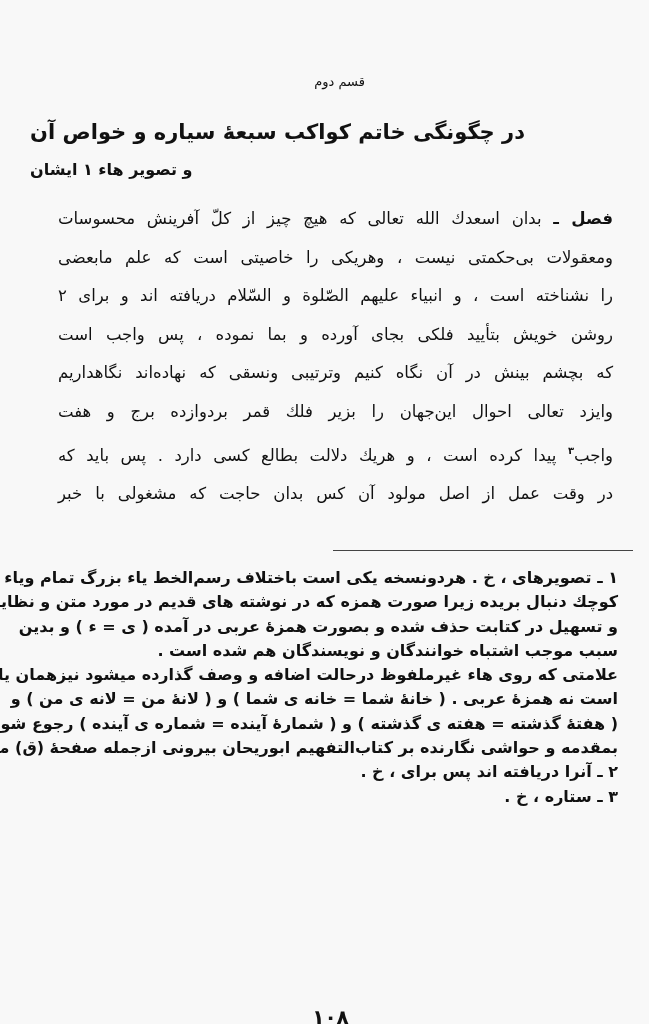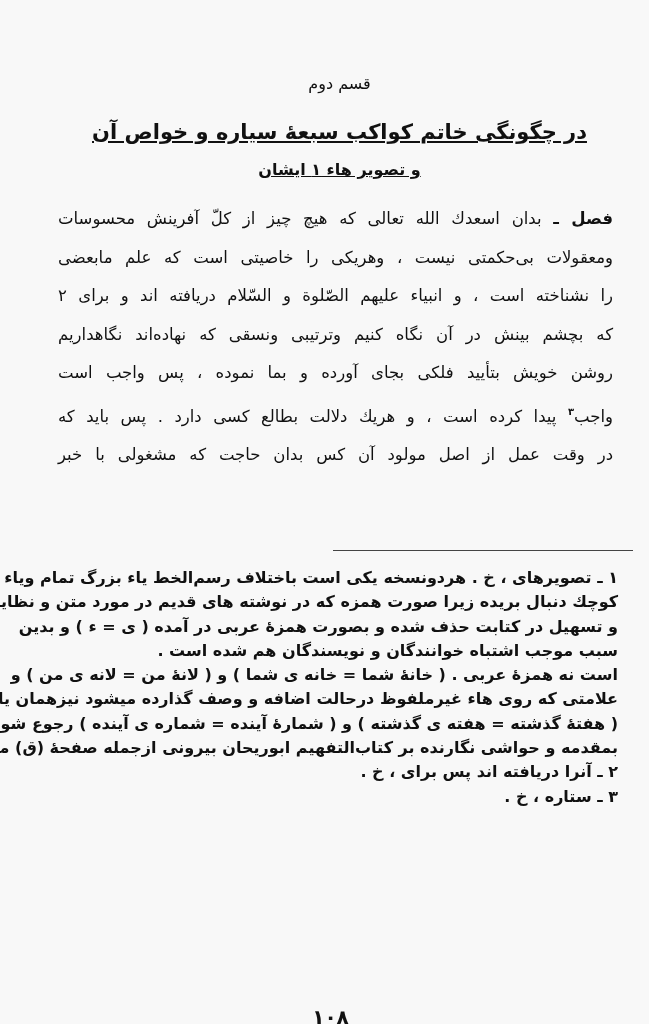--- a/index.html
+++ b/index.html
@@ -19,33 +19,32 @@
       position: absolute;
       left: 0; top: 0;
       width: 649px; height: 1024px;
       background: #f8f8f8;
     }
     .rtl { direction: rtl; unicode-bidi: embed; }
     .section-label {
       position: absolute;
       top: 74px; left: 0; width: 649px;
       text-align: center;
-      font-size: 16px;
+      font-size: 13px;
       padding-left: 30px;
       box-sizing: border-box;
     }
     .title-line {
       position: absolute;
       left: 0; width: 649px;
-      text-align: center;
+      text-align: left;
       font-weight: bold;
       font-size: 20px;
       padding-left: 30px;
       box-sizing: border-box;
-      text-decoration: underline;
     }
     .title-1 { top: 120px; font-size: 21px; }
     .title-2 { top: 160px; font-size: 16px; }
     .body-text {
       position: absolute;
       left: 58px; width: 555px;
       top: 200px;
       font-size: 16.5px;
       line-height: 38.6px;
       text-align: justify;
@@ -100,35 +99,36 @@
 
   <div class="section-label rtl">قسم دوم</div>
 
   <div class="title-line title-1 rtl">در چگونگی خاتم کواکب سبعهٔ سیاره و خواص آن</div>
   <div class="title-line title-2 rtl">و تصویر هاء ۱ ایشان</div>
 
   <div class="body-text rtl">
     <span class="line"><span class="lead">فصل ـ</span> <span>بدان اسعدك الله تعالی که هیچ چیز از كلّ آفرینش محسوسات</span></span>
     <span class="line">ومعقولات بی‌حکمتی نیست ، وهریکی را خاصیتی است که علم مابعضی</span>
     <span class="line">را نشناخته است ، و انبیاء علیهم الصّلوة و السّلام دریافته اند و برای ۲</span>
+    <span class="line">روشن خویش بتأیید فلکی بجای آورده و بما نموده ، پس واجب است</span>
     <span class="line">که بچشم بینش در آن نگاه کنیم وترتیبی ونسقی که نهاده‌اند نگاهداریم</span>
-    <span class="line">روشن خویش بتأیید فلکی بجای آورده و بما نموده ، پس واجب است</span>
+    <span class="line">وایزد تعالی احوال این‌جهان را بزیر فلك قمر بردوازده برج و هفت</span>
     <span class="line"><span>واجب</span><span class="sup">۳</span> <span>پیدا کرده است ، و هریك دلالت بطالع کسی دارد . پس باید که</span></span>
     <span class="line">در وقت عمل از اصل مولود آن کس بدان حاجت که مشغولی با خبر</span>
   </div>
 
   <div class="divider"></div>
 
   <div class="notes rtl">
     <span class="line">۱ ـ تصویرهای ، خ . هردونسخه یکی است باختلاف رسم‌الخط یاء بزرگ تمام ویاء</span>
     <span class="line">کوچك دنبال بریده زیرا صورت همزه که در نوشته های قدیم در مورد متن و نظایر</span>
     <span class="line">و تسهیل در کتابت حذف شده و بصورت همزهٔ عربی در آمده ( ی = ء ) و بدین</span>
     <span class="line short">سبب موجب اشتباه خوانندگان و نویسندگان هم شده است .</span>
+    <span class="line">علامتی که روی هاء غیرملفوظ درحالت اضافه و وصف گذارده میشود نیزهمان یاء ابتر</span>
     <span class="line">است نه همزهٔ عربی . ( خانهٔ شما = خانه ی شما ) و ( لانهٔ من = لانه ی من ) و</span>
-    <span class="line">علامتی که روی هاء غیرملفوظ درحالت اضافه و وصف گذارده میشود نیزهمان یاء ابتر</span>
     <span class="line">( هفتهٔ گذشته = هفته ی گذشته ) و ( شمارهٔ آینده = شماره ی آینده ) رجوع شود</span>
     <span class="line">بمقدمه و حواشی نگارنده بر کتاب‌التفهیم ابوریحان بیرونی ازجمله صفحهٔ (ق) مقدمه .</span>
     <span class="line short">۲ ـ آنرا دریافته اند پس برای ، خ .</span>
     <span class="line short">۳ ـ ستاره ، خ .</span>
   </div>
 
   <div class="page-number">۱۰۸</div>
 
 </div>
 

